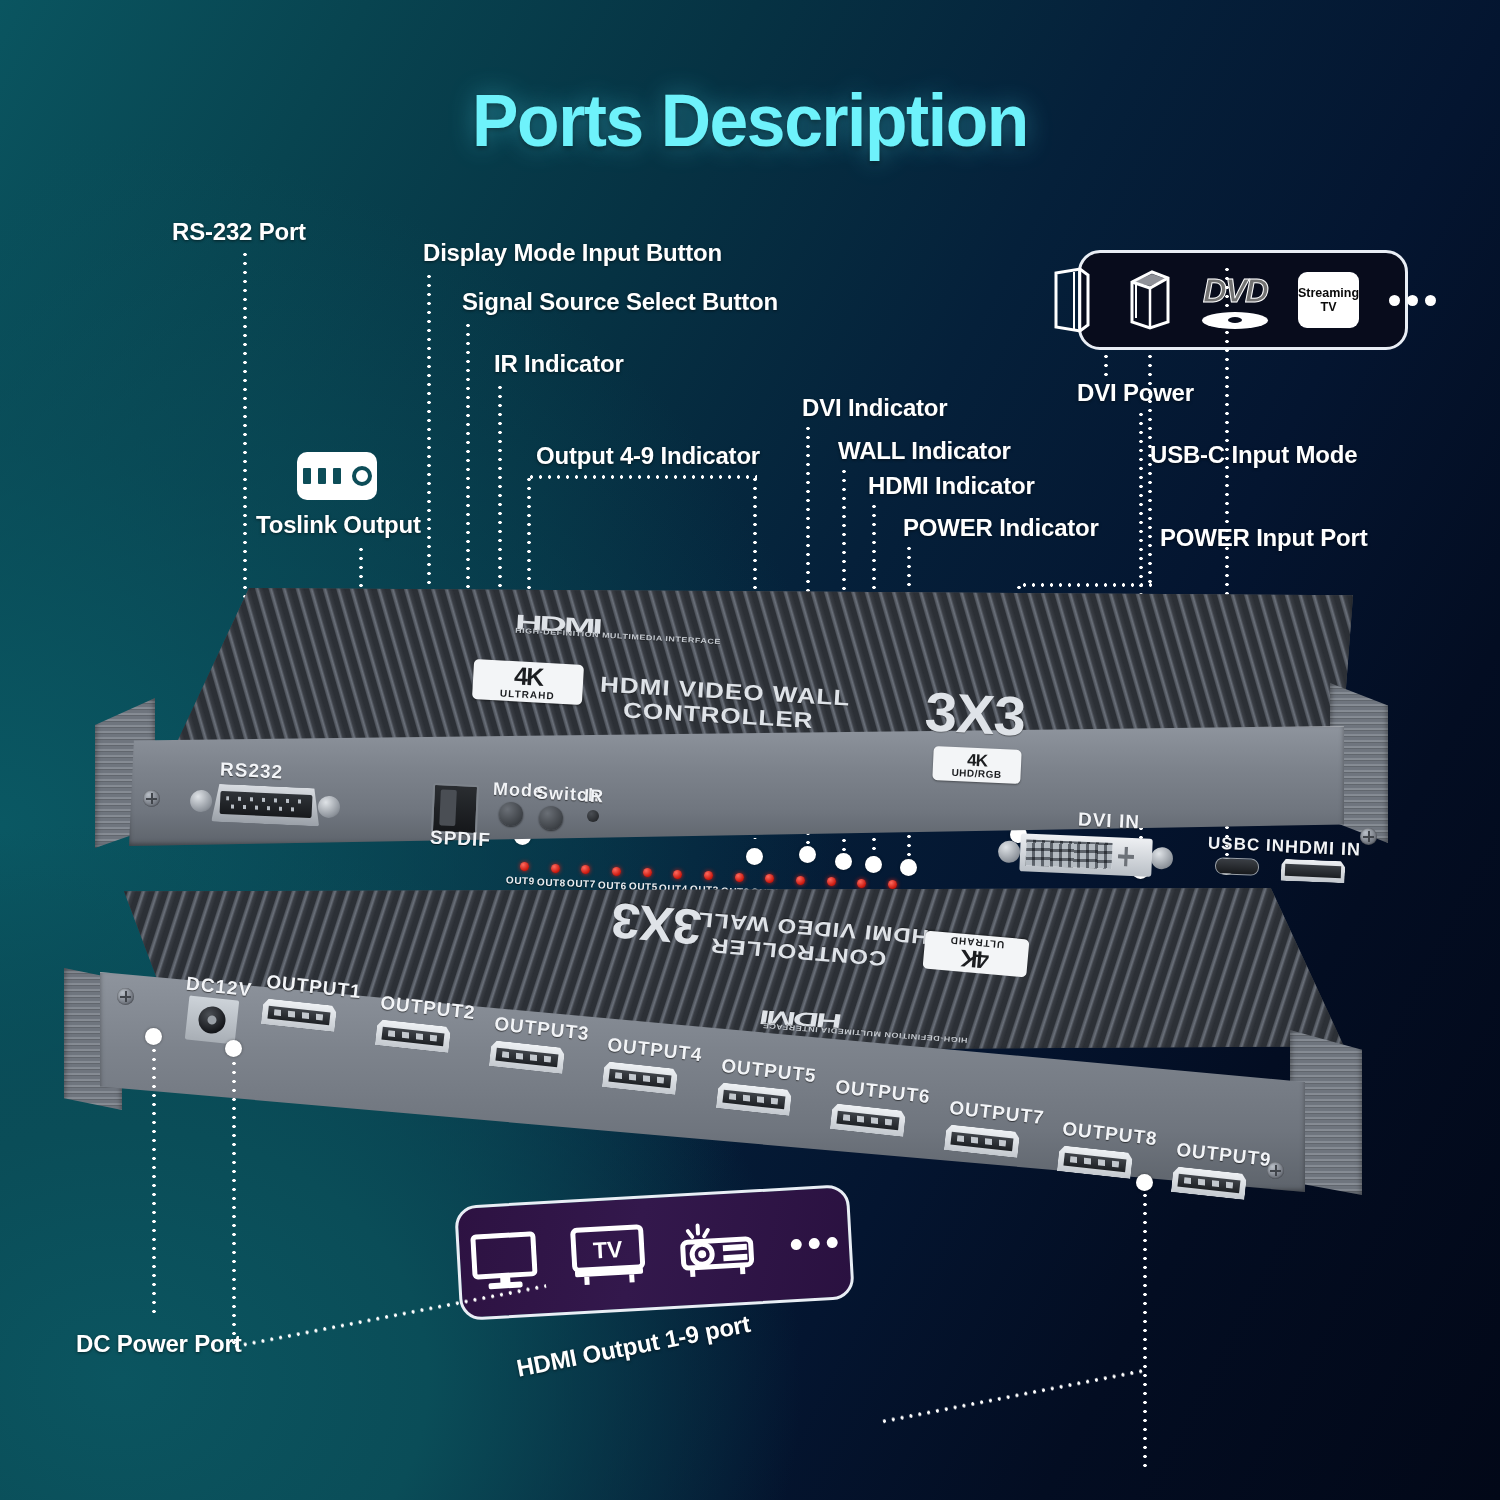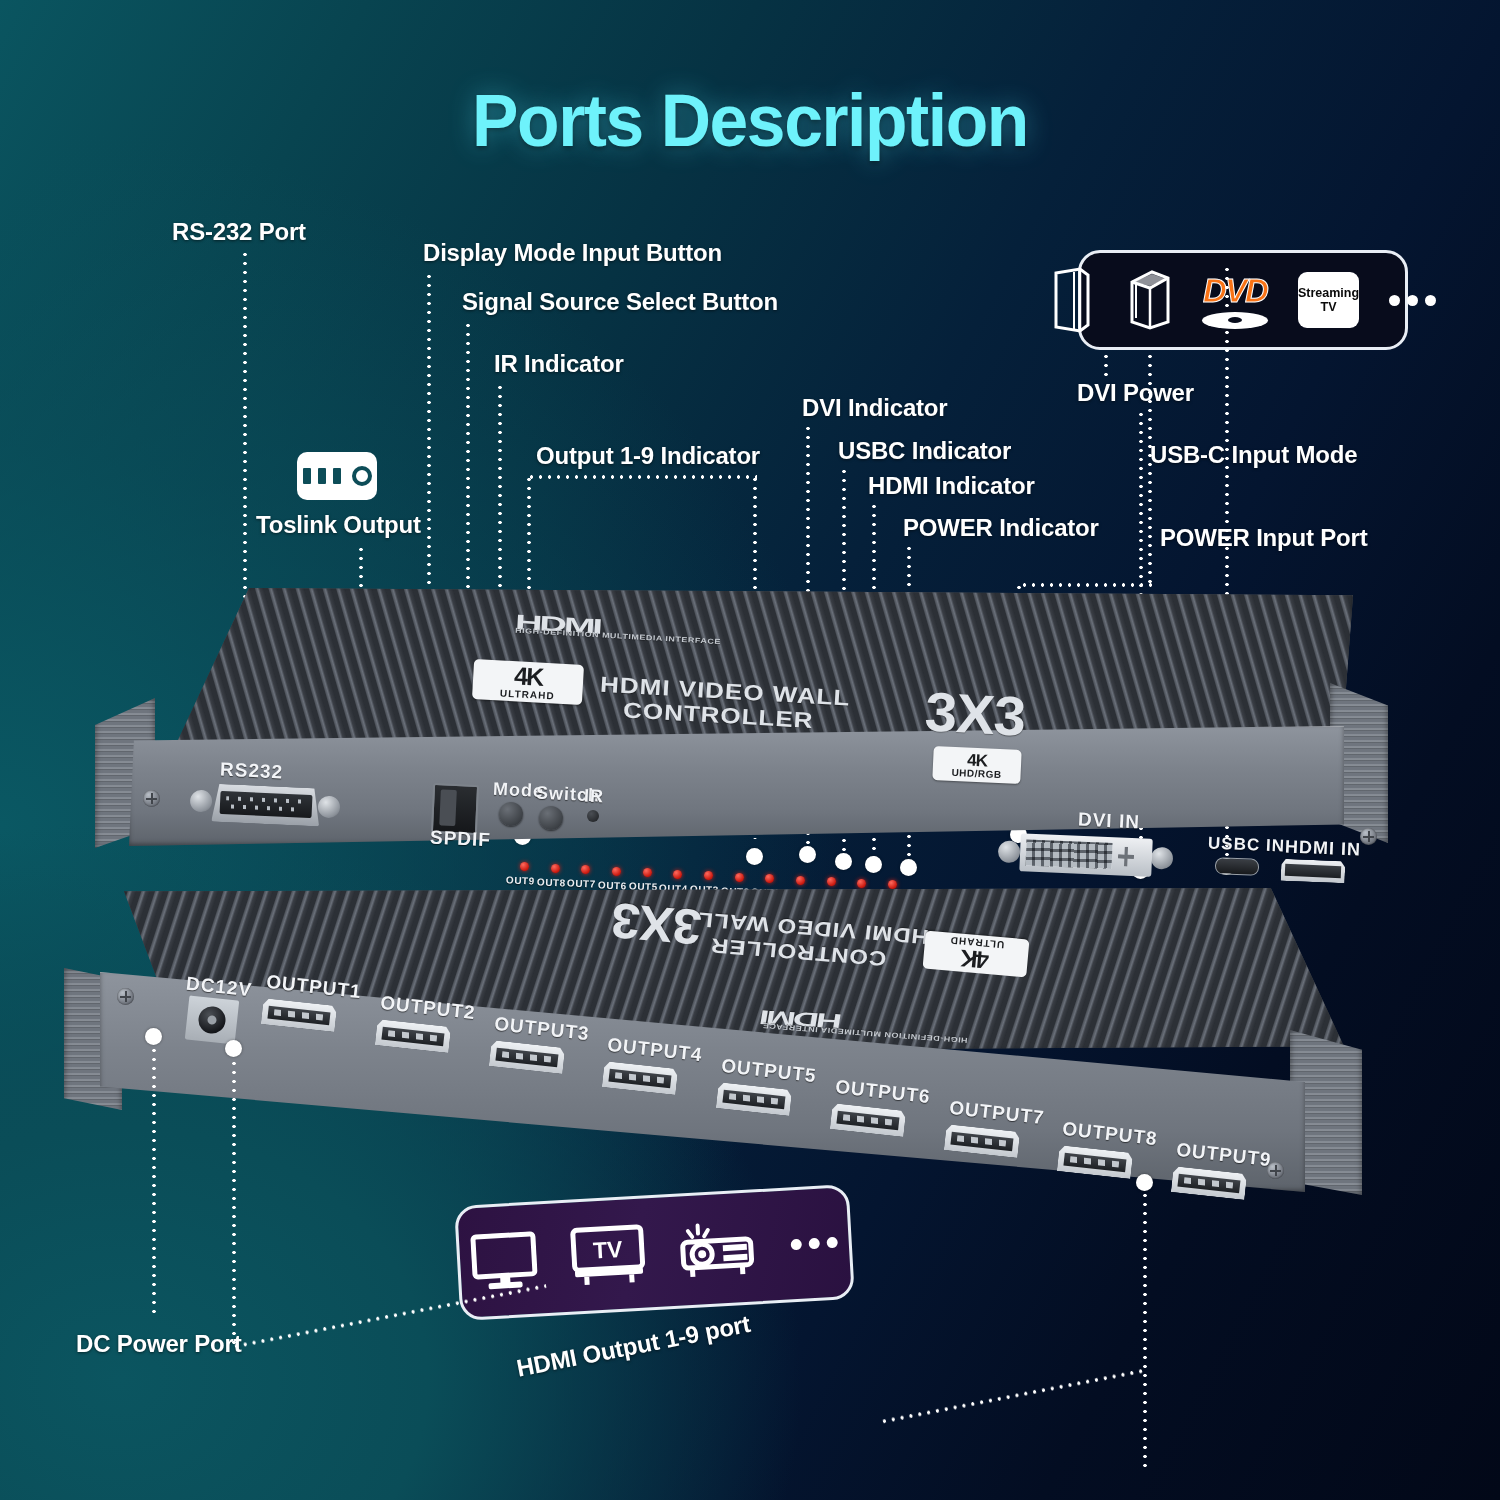--- a/index.html
+++ b/index.html
@@ -67,21 +67,21 @@
   .ell i{width:11px;height:11px;border-radius:50%;background:#fff;display:block;}
   .sttv{
     background:#fff;color:#0a0a0a;border-radius:9px;
     width:62px;height:56px;display:flex;flex-direction:column;
     align-items:center;justify-content:center;
     font-size:12.5px;font-weight:bold;line-height:1.15;text-align:center;
     font-family:"Liberation Sans", sans-serif;
   }
   .dvdwrap{display:flex;flex-direction:column;align-items:center;}
   .dvdtxt{
-    color:#f97316;font-size:33px;font-weight:bold;font-style:italic;
+    color:#737373;font-size:33px;font-weight:bold;font-style:italic;
     letter-spacing:-2px;font-family:"Liberation Sans", sans-serif;
     -webkit-text-stroke:1px #fff;
   }
   .dvddisc{
     width:66px;height:17px;border-radius:50%;background:#fff;
     position:relative;margin-top:2px;
   }
   .dvddisc:after{
     content:"";position:absolute;left:50%;top:50%;width:14px;height:6px;
     transform:translate(-50%,-50%);border-radius:50%;background:#080c1c;
@@ -186,23 +186,23 @@
         <i></i>
         <i></i>
       </span>
   </div>
 
   <div class="lbl" style="left:172px;top:218px;font-size:24px;">RS-232 Port</div>
   <div class="lbl" style="left:256px;top:511px;font-size:24px;">Toslink Output</div>
   <div class="lbl" style="left:423px;top:239px;font-size:24px;">Display Mode Input Button</div>
   <div class="lbl" style="left:462px;top:288px;font-size:24px;">Signal Source Select Button</div>
   <div class="lbl" style="left:494px;top:350px;font-size:24px;">IR Indicator</div>
-  <div class="lbl" style="left:536px;top:442px;font-size:24px;">Output 1-9 Indicator</div>
+  <div class="lbl" style="left:536px;top:442px;font-size:24px;">Output 4-9 Indicator</div>
   <div class="lbl" style="left:802px;top:394px;font-size:24px;">DVI Indicator</div>
-  <div class="lbl" style="left:838px;top:437px;font-size:24px;">USBC Indicator</div>
+  <div class="lbl" style="left:838px;top:437px;font-size:24px;">WALL Indicator</div>
   <div class="lbl" style="left:868px;top:472px;font-size:24px;">HDMI Indicator</div>
   <div class="lbl" style="left:903px;top:514px;font-size:24px;">POWER Indicator</div>
   <div class="lbl" style="left:1077px;top:379px;font-size:24px;">DVI Power</div>
   <div class="lbl" style="left:1150px;top:441px;font-size:24px;">USB-C Input Mode</div>
   <div class="lbl" style="left:1160px;top:524px;font-size:24px;">POWER Input Port</div>
   <div class="lbl" style="left:76px;top:1330px;font-size:24px;">DC Power Port</div>
   <div class="lbl" style="left:517px;top:1355px;font-size:24px;transform:rotate(-11deg);transform-origin:0 50%;">HDMI Output 1-9 port</div>
 
   <div id="toslinkicon" style="left:297px;top:452px;width:80px;height:48px;">
     <span class="sq"></span>

